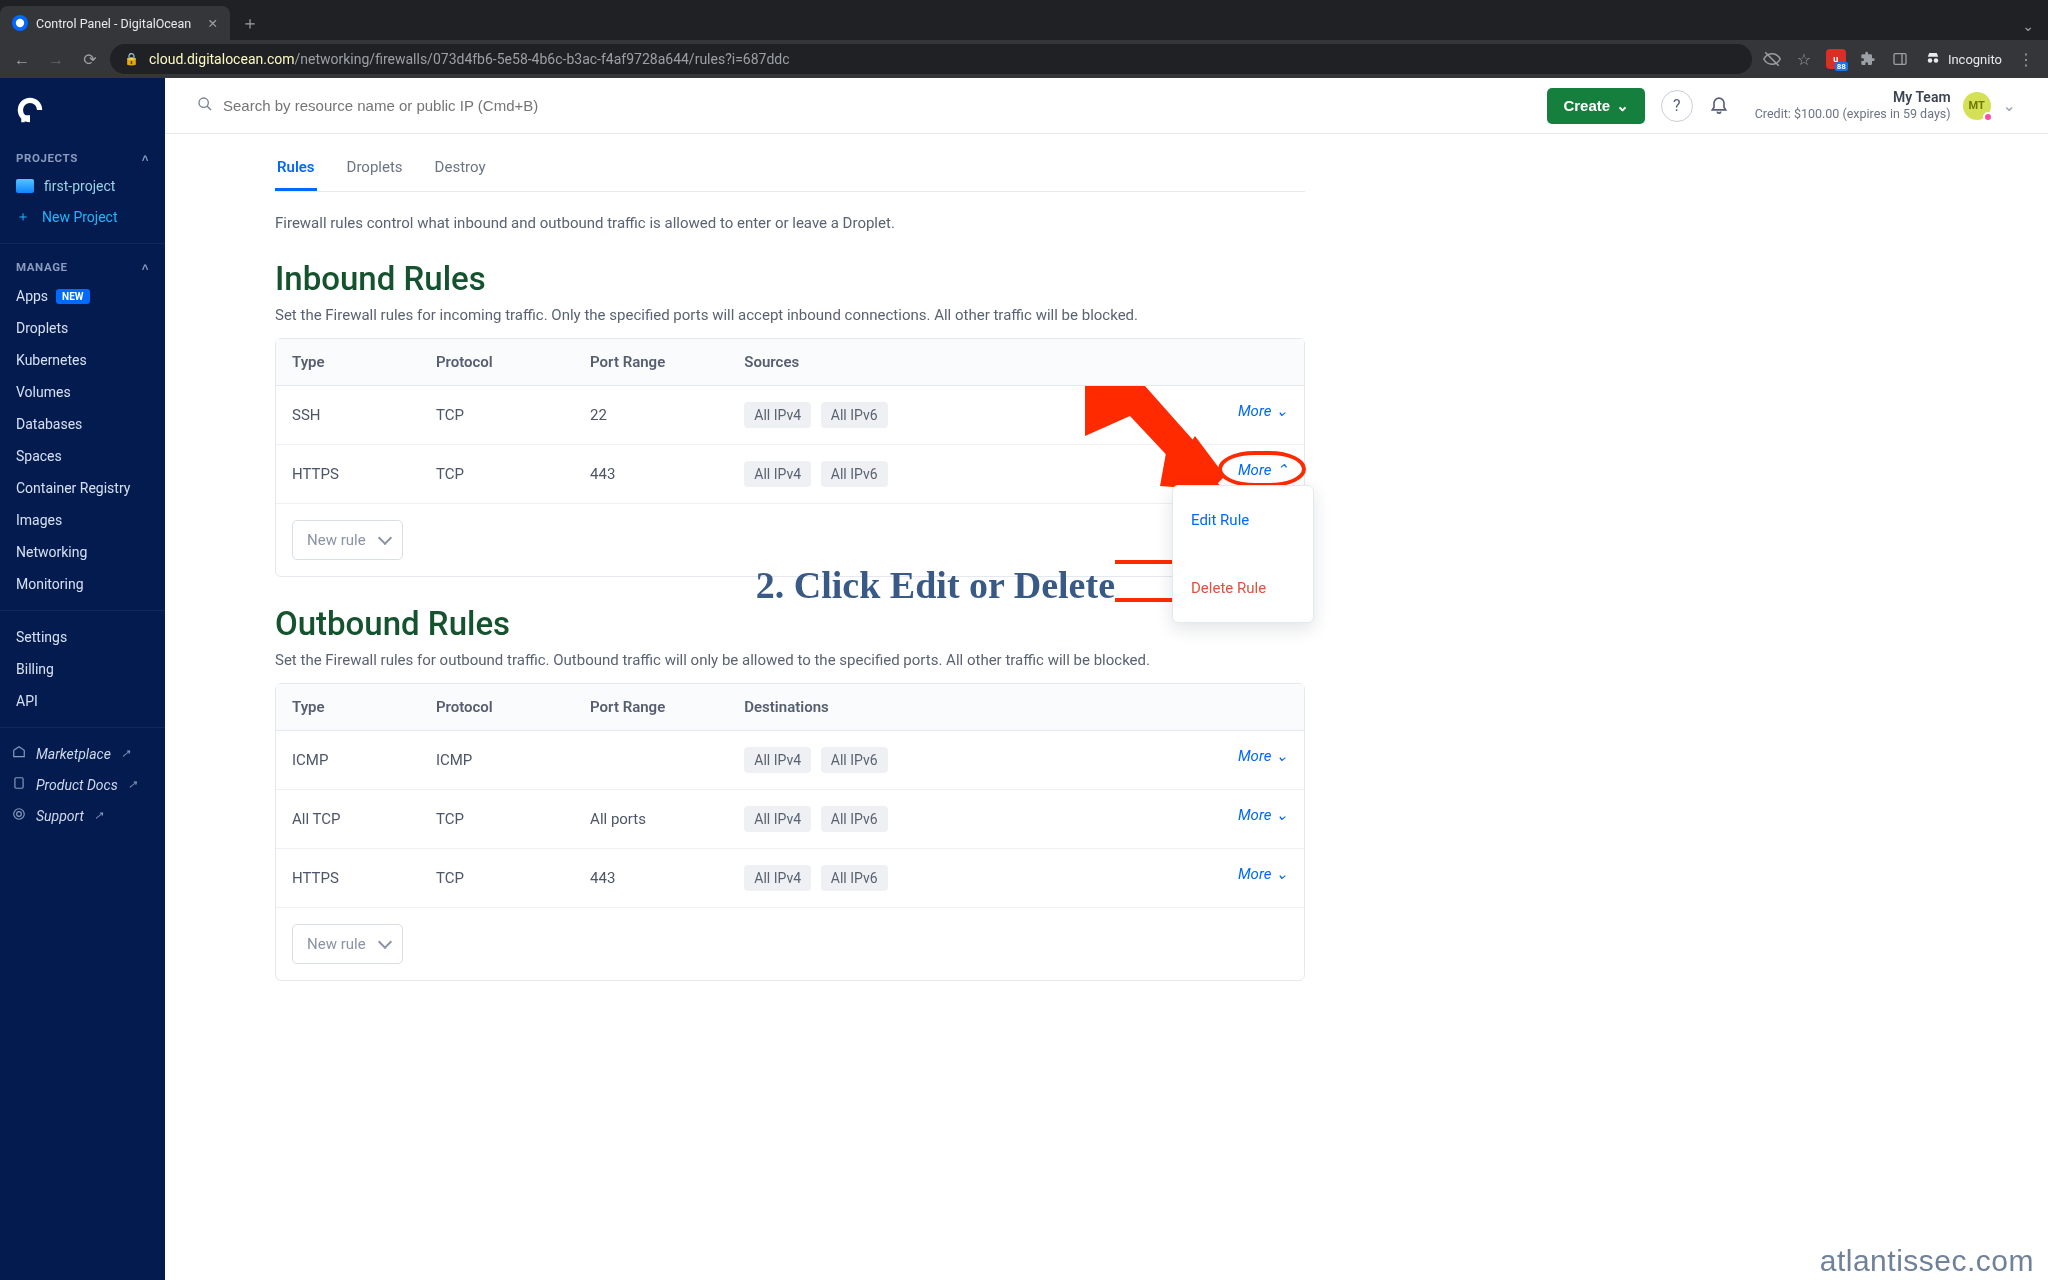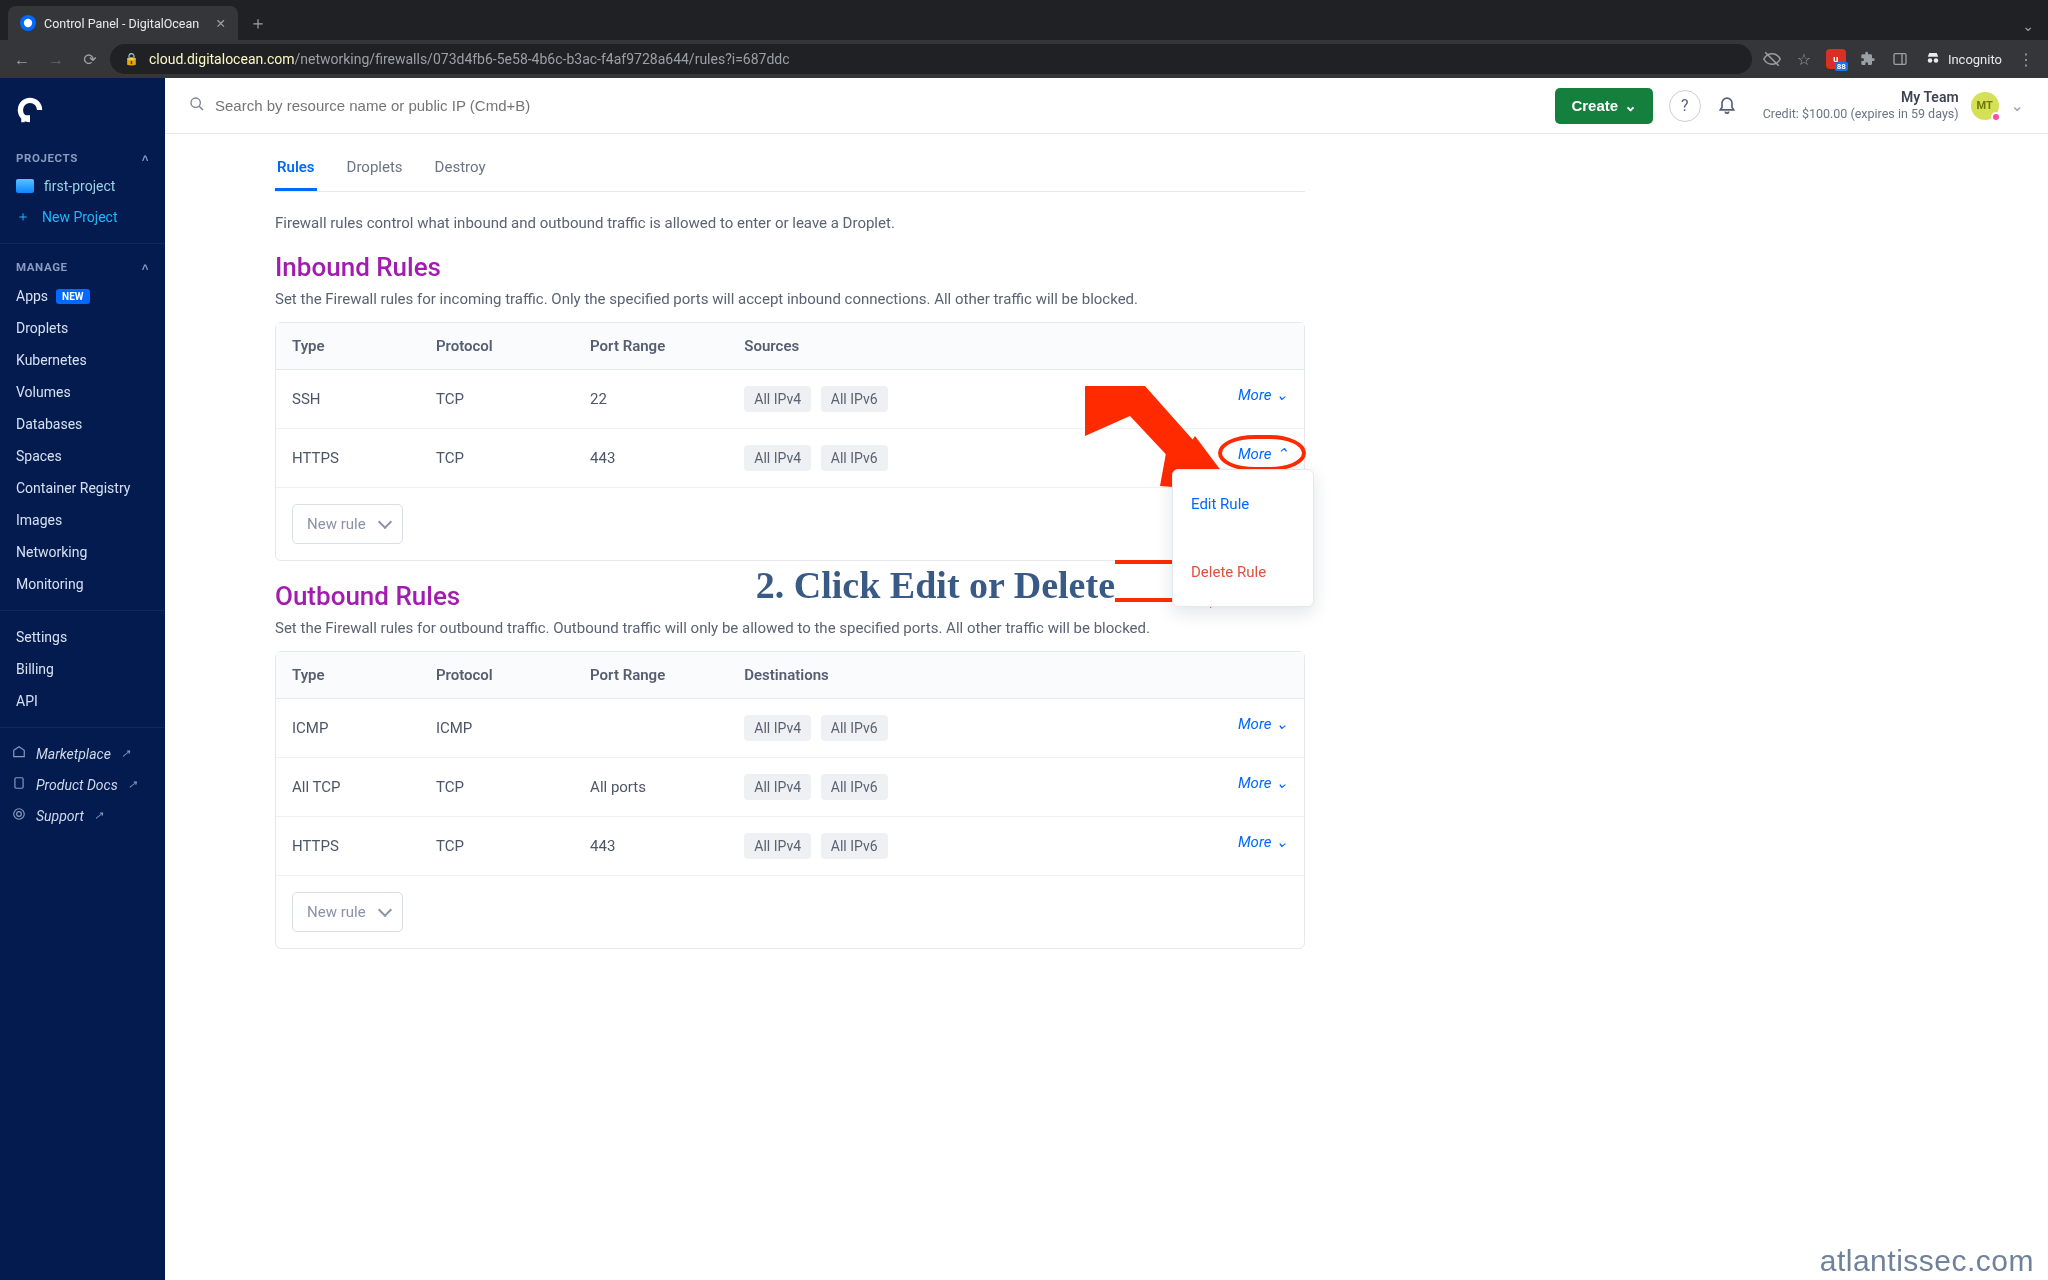--- a/index.html
+++ b/index.html
@@ -3,21 +3,20 @@
 <meta charset="utf-8">
 <style>
   * { box-sizing: border-box; margin: 0; padding: 0; }
   html, body { height: 100%; font-family: -apple-system, BlinkMacSystemFont, "Segoe UI", Roboto, Helvetica, Arial, sans-serif; background: #fff; color: #444; }
   
   .chrome-tabbar {
     background: #202124;
     height: 40px;
     display: flex;
     align-items: flex-end;
-    padding-left: 8px;
   }
   .chrome-tab {
     background: #35363a;
     color: #e8eaed;
     font-size: 12.5px;
     border-radius: 8px 8px 0 0;
     height: 34px;
     display: flex;
     align-items: center;
     padding: 0 12px;
@@ -74,21 +73,21 @@
   .new-proj{display:flex;align-items:center;gap:12px;padding:7px 16px;color:#1fb6ff;}
   .side-divider{height:1px;background:#0e2a5d;margin:10px 0;}
   .side-link{padding:8px 16px;color:#d7e0f2;display:flex;align-items:center;gap:8px;}
   .badge-new{background:#0069ff;color:#fff;font-size:10px;font-weight:700;padding:2px 6px;border-radius:3px;}
   .side-foot-link{padding:7px 12px;color:#cfd8ea;display:flex;align-items:center;gap:10px;font-size:14px;font-style:italic;}
   .ext-ic{font-size:11px;color:#8b9bbf;}
 
   .main { flex:1; display:flex; flex-direction:column; overflow:hidden; }
   .topbar {
     height:56px; border-bottom:1px solid #e5e8ec; display:flex; align-items:center;
-    padding:0 24px; gap:16px;
+    padding:0 32px; gap:16px;
   }
   .search-wrap{display:flex;align-items:center;gap:10px;color:#778093;flex:1;}
   .search-input{border:none;outline:none;font-size:15px;color:#555;width:420px;background:transparent;}
   .create-btn{
     background:#15803d;color:#fff;border:none;border-radius:5px;
     padding:9px 16px;font-size:15px;font-weight:600;display:flex;align-items:center;gap:6px;
   }
   .icon-circle{width:32px;height:32px;border:1.5px solid #c9ced8;border-radius:50%;display:flex;align-items:center;justify-content:center;color:#57607a;}
   .acct{display:flex;align-items:center;gap:12px;margin-left:10px;}
   .acct-text{text-align:right;line-height:1.25;}
@@ -99,21 +98,21 @@
 
   .content { padding: 0 0 30px 0; overflow:auto; position:relative; flex:1;}
   .content-inner{ max-width:1030px; margin-left:110px; position:relative;}
 
   .tabs{display:flex;gap:28px;border-bottom:1px solid #e5e8ec;margin-top:12px;}
   .tab{padding:12px 2px;color:#6b7385;font-size:15px;border-bottom:3px solid transparent;}
   .tab.active{color:#0069ff;border-bottom-color:#0069ff;font-weight:600;}
 
   .desc{color:#5a6372;font-size:15px;margin:22px 0 4px;}
 
-  h2.sec{font-size:26px;color:#a21caf;font-weight:500;margin-top:20px;}
+  h2.sec{font-size:33px;color:#14532d;font-weight:500;margin-top:27px;}
   .sub{color:#5a6372;font-size:15px;margin-top:8px;}
 
   table.rules{
     width:100%; border:1px solid #e5e8ec;border-radius:6px;border-collapse:separate;border-spacing:0;
     margin-top:14px; font-size:15px;
   }
   .rules th{ text-align:left;font-weight:600;color:#565e70;padding:14px 16px;border-bottom:1px solid #e5e8ec;background:#fafbfc;}
   .rules td{ padding:16px;border-bottom:1px solid #eef0f3;color:#4d5568;vertical-align:middle;}
   .rules tr:last-child td{border-bottom:none;}
   .tagchip{display:inline-block;background:#eef0f3;color:#5a6372;border-radius:4px;padding:5px 10px;margin-right:6px;font-size:14px;}

